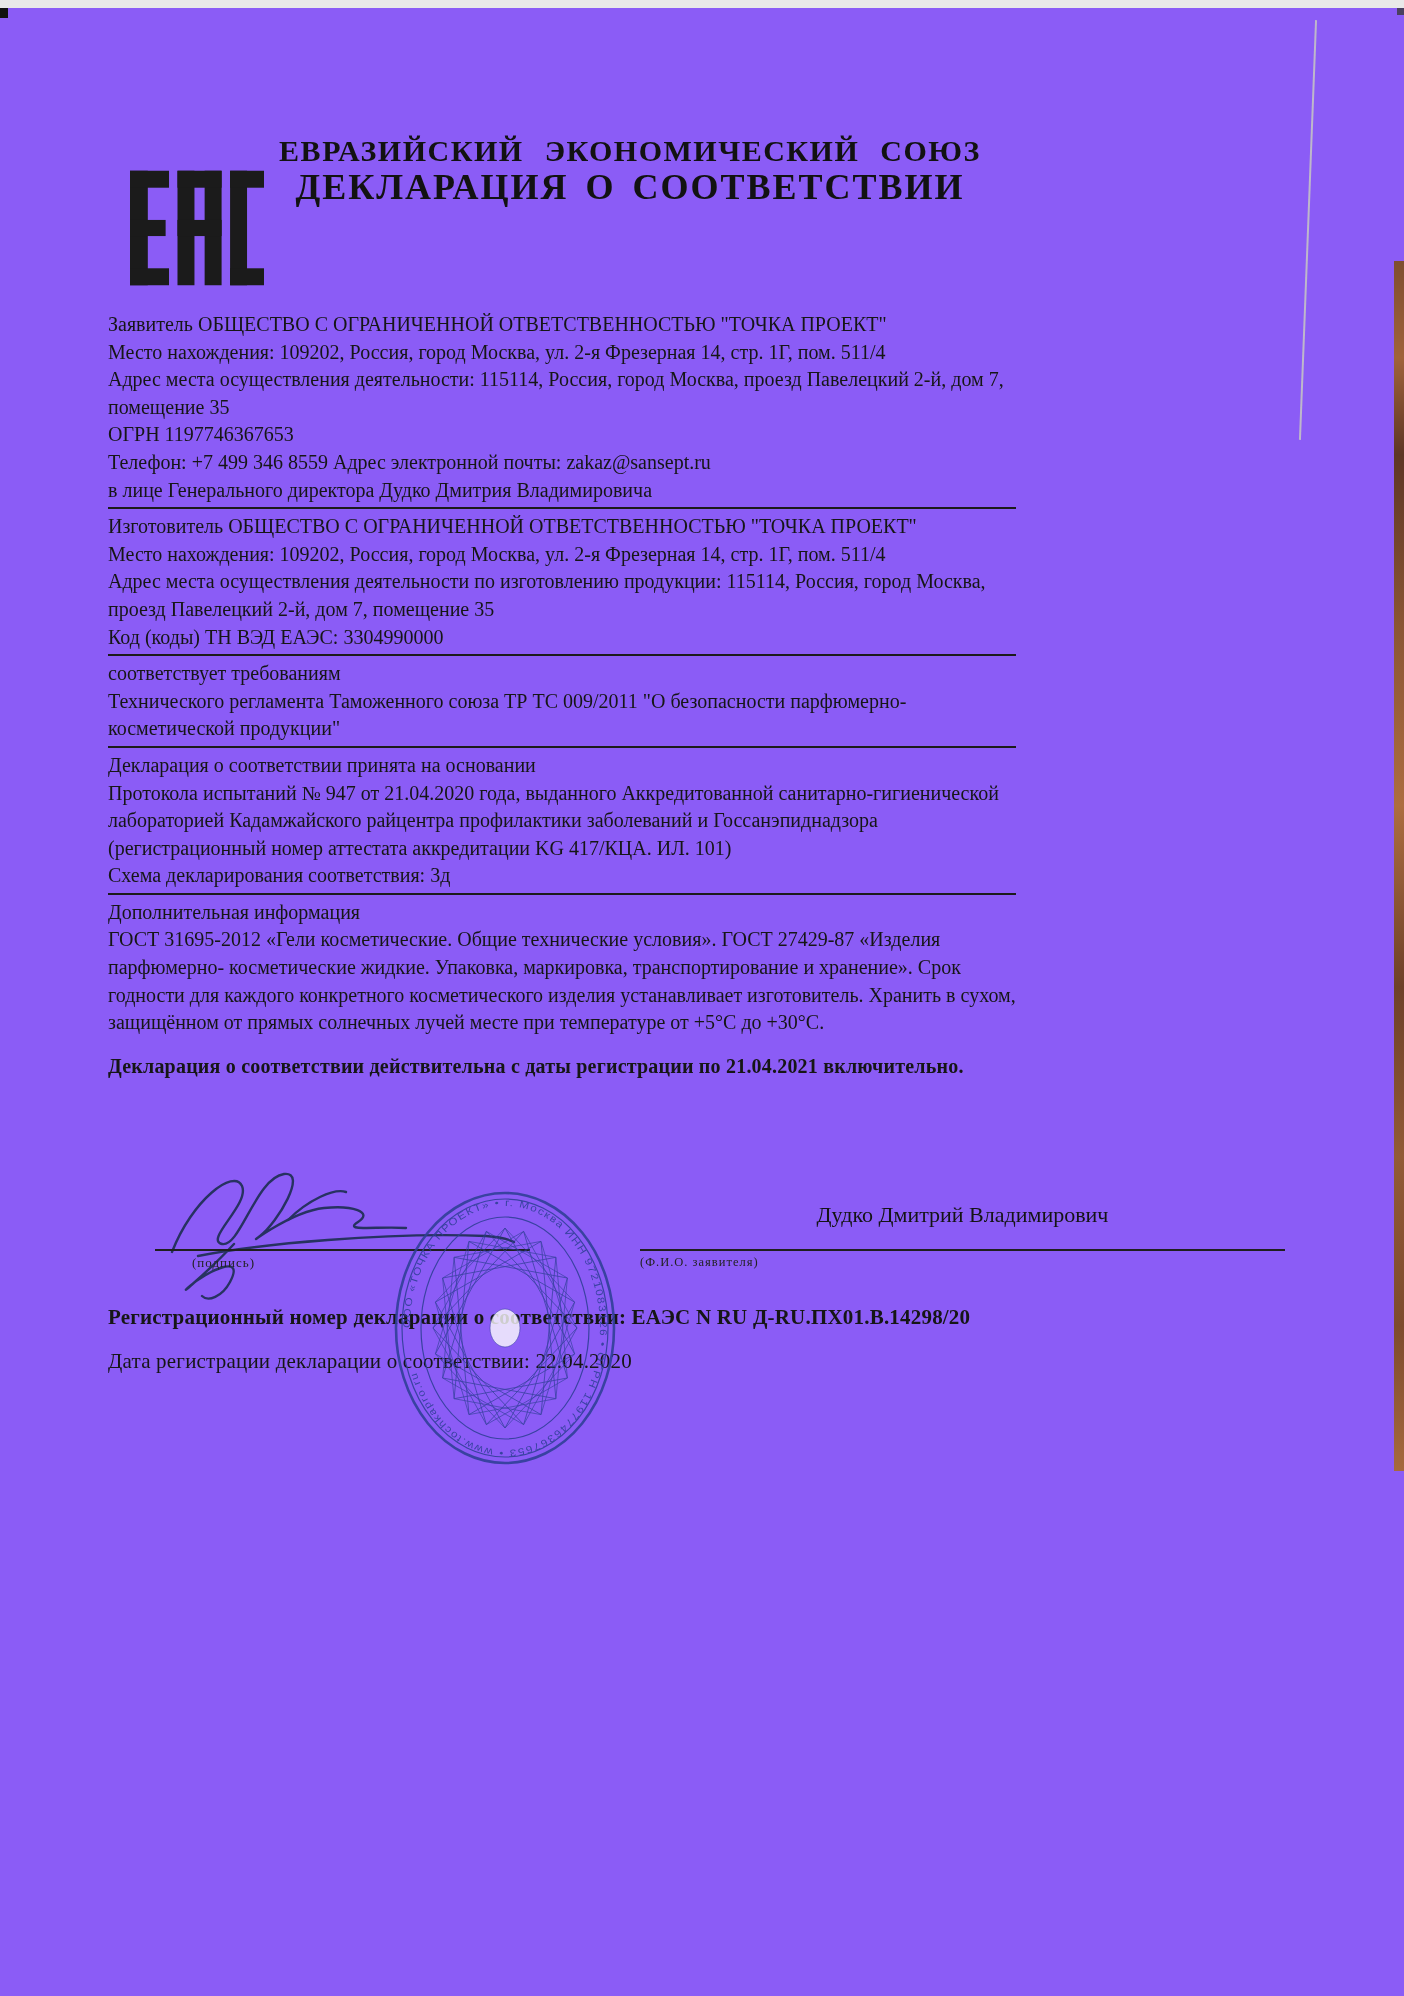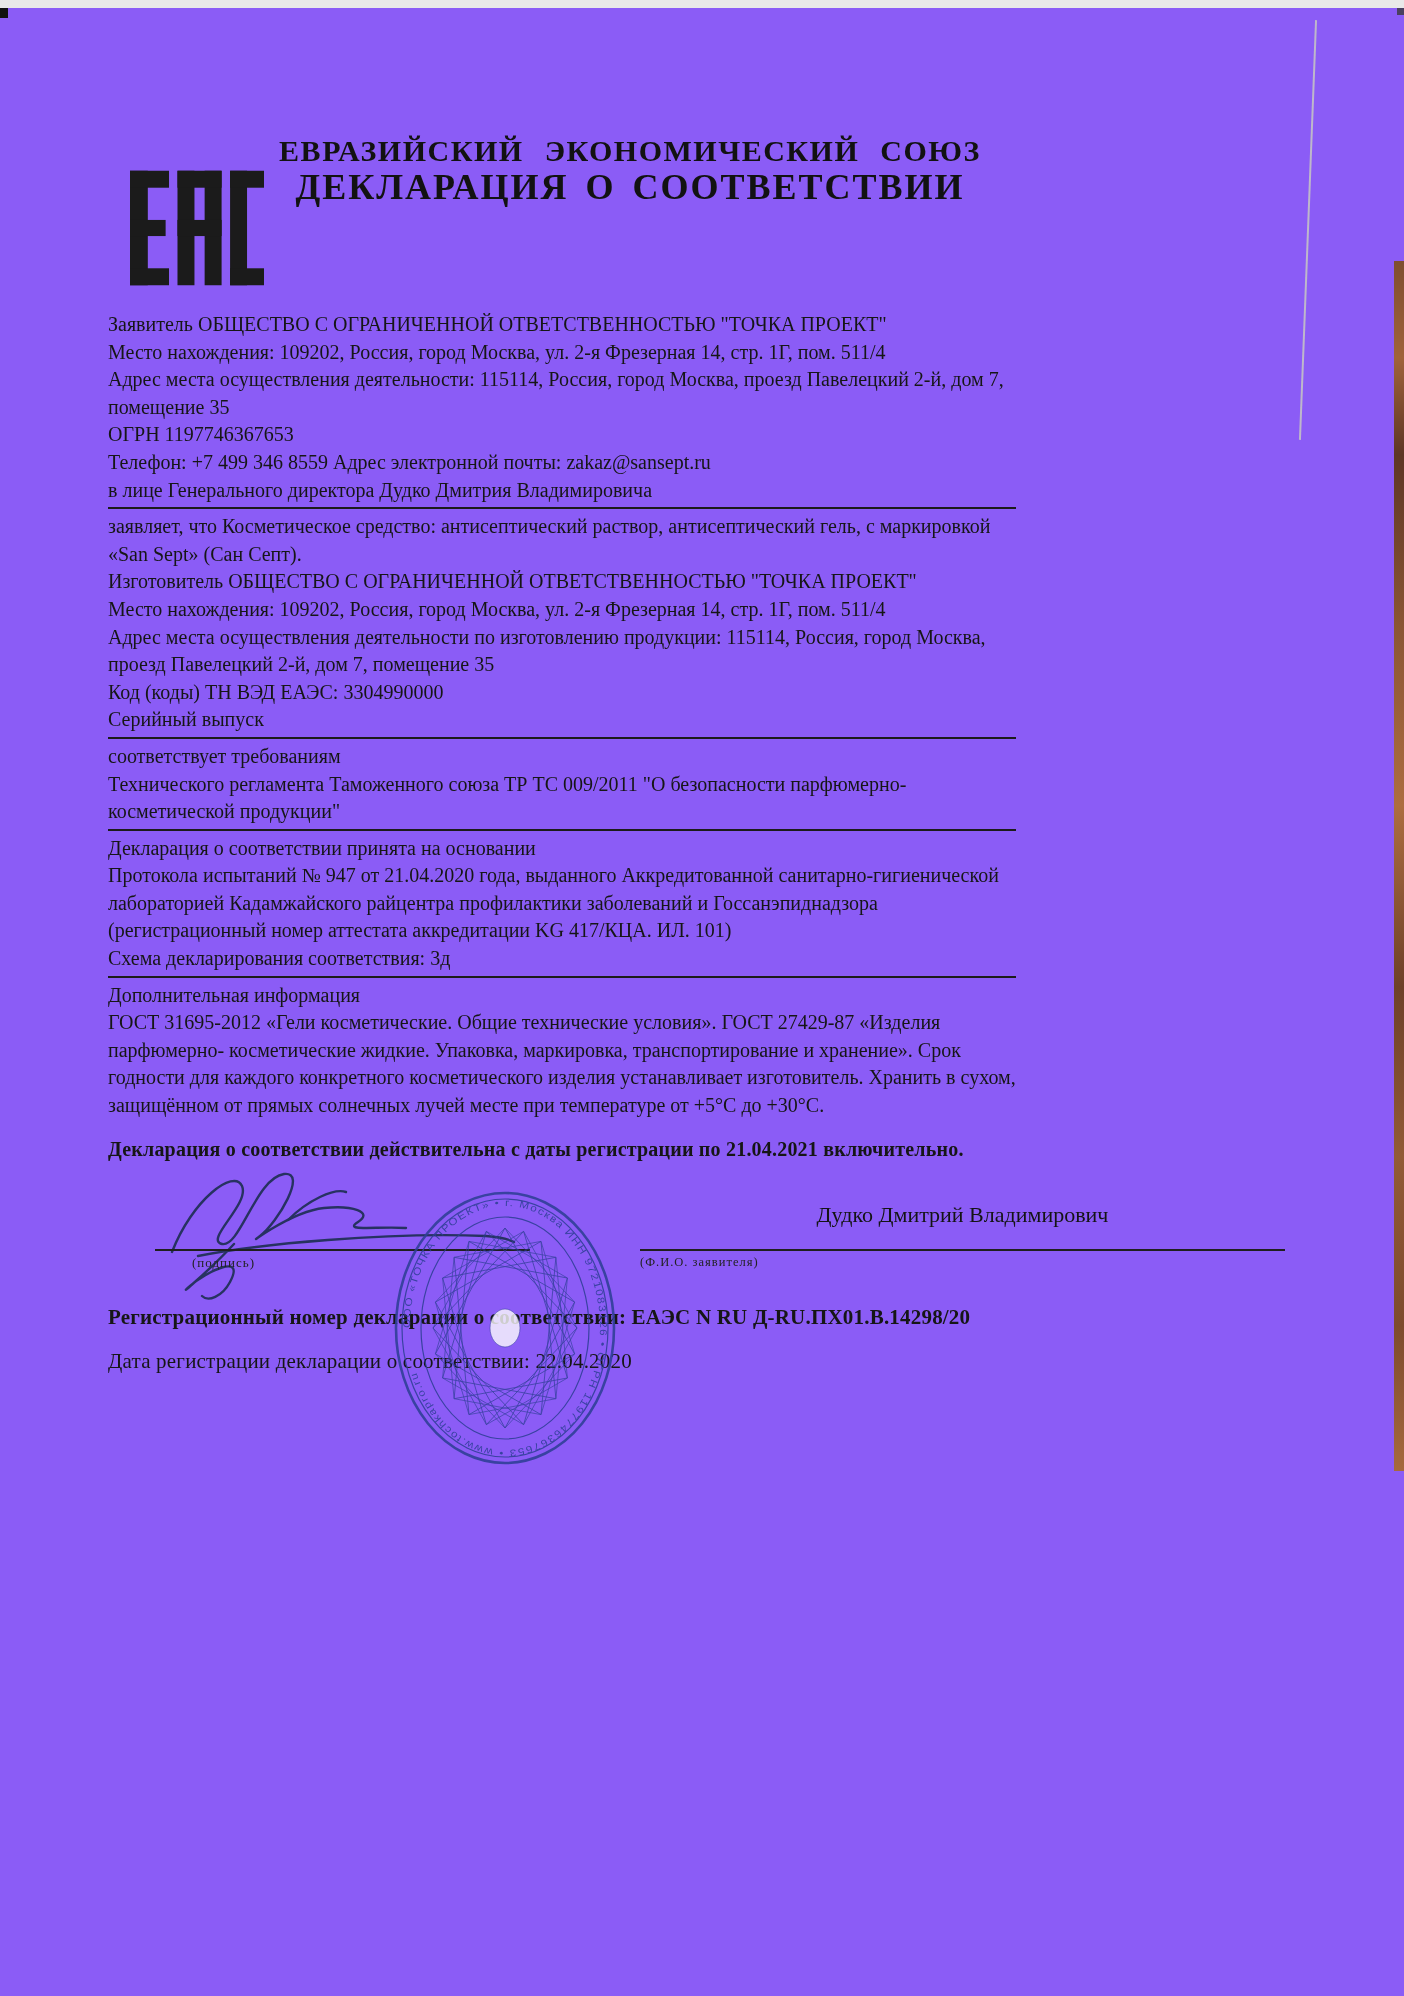--- a/index.html
+++ b/index.html
@@ -85,26 +85,24 @@
 
     <p><b>Заявитель</b> <span>ОБЩЕСТВО С ОГРАНИЧЕННОЙ  ОТВЕТСТВЕННОСТЬЮ "ТОЧКА ПРОЕКТ"</span></p>
     <p>Место нахождения: 109202, Россия,  город Москва, ул. 2-я Фрезерная 14, стр. 1Г, пом. 511/4</p>
     <p>Адрес места осуществления деятельности: 115114, Россия,  город Москва, проезд Павелецкий 2-й, дом 7, помещение 35</p>
     <p>ОГРН  1197746367653</p>
     <p>Телефон: +7 499 346 8559 Адрес электронной почты: zakaz@sansept.ru</p>
     <p><b>в лице</b> <span>Генерального директора Дудко Дмитрия Владимировича</span></p>
 
     <hr class="rule">
 
-    <p><b>заявляет, что</b> <span>Косметическое средство: антисептический раствор, антисептический гель, с маркировкой «San Sept» (Сан Септ).</span></p>
     <p><span>Изготовитель</span> <span>ОБЩЕСТВО С ОГРАНИЧЕННОЙ  ОТВЕТСТВЕННОСТЬЮ "ТОЧКА ПРОЕКТ"</span></p>
     <p>Место нахождения: 109202, Россия,  город Москва, ул. 2-я Фрезерная 14, стр. 1Г, пом. 511/4</p>
     <p>Адрес места осуществления деятельности по изготовлению продукции: 115114, Россия,  город Москва, проезд Павелецкий 2-й, дом 7, помещение 35</p>
     <p>Код (коды) ТН ВЭД ЕАЭС: 3304990000</p>
-    <p>Серийный выпуск</p>
 
     <hr class="rule">
 
     <p><b>соответствует требованиям</b></p>
     <p>Технического регламента Таможенного союза ТР ТС 009/2011 "О безопасности парфюмерно-косметической продукции"</p>
 
     <hr class="rule">
 
     <p><b>Декларация о соответствии принята на основании</b></p>
     <p>Протокола испытаний № 947 от 21.04.2020 года, выданного Аккредитованной санитарно-гигиенической лабораторией Кадамжайского райцентра профилактики заболеваний и Госсанэпиднадзора (регистрационный номер аттестата аккредитации KG 417/КЦА. ИЛ. 101)</p>

